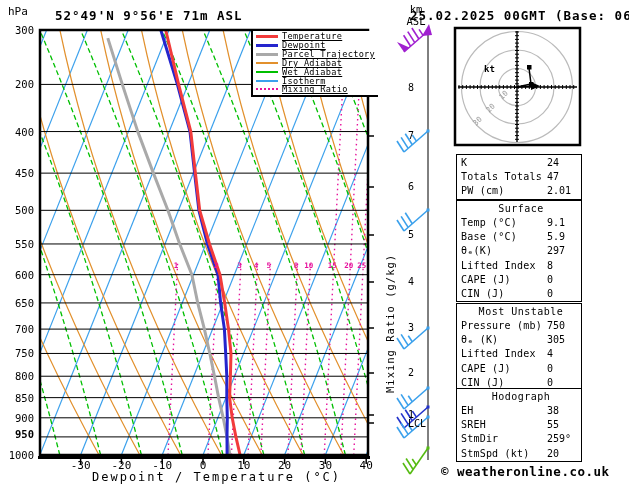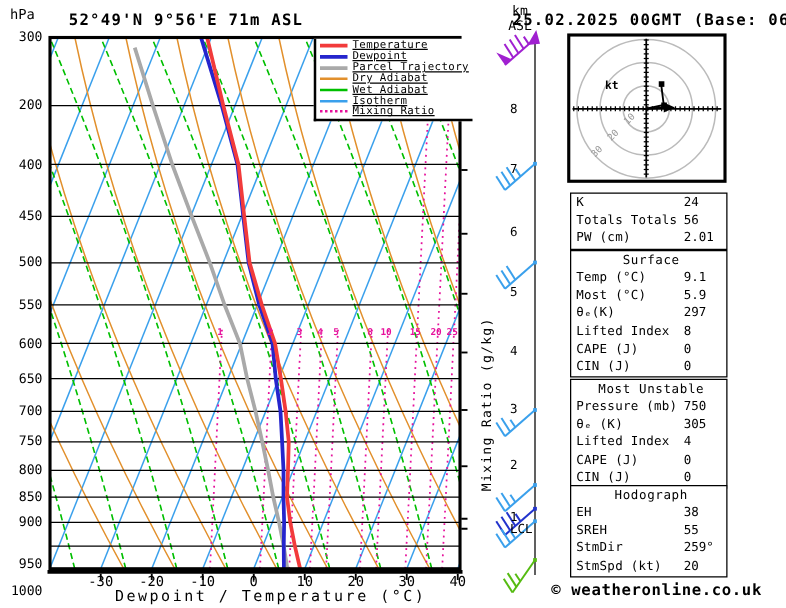--- a/index.html
+++ b/index.html
@@ -289,22 +289,22 @@
       <div class="abs plabel" style="left:4px;top:167.12918316218202px;">450</div>
       <div class="abs plabel" style="left:4px;top:204.32144518939472px;">500</div>
       <div class="abs plabel" style="left:4px;top:237.96593866032137px;">550</div>
       <div class="abs plabel" style="left:4px;top:268.6809547376607px;">600</div>
       <div class="abs plabel" style="left:4px;top:296.93603054641903px;text-align:right;">650</div>
       <div class="abs plabel" style="left:4px;top:323.0961447166829px;">700</div>
       <div class="abs plabel" style="left:4px;top:347.45062835157677px;">750</div>
       <div class="abs plabel" style="left:4px;top:370.2327263131393px;">800</div>
       <div class="abs plabel" style="left:4px;top:391.6332178143409px;">850</div>
       <div class="abs plabel" style="left:4px;top:411.8101378998427px;">900</div>
-      <div class="abs plabel" style="left:4px;top:445px;">950</div>
-      <div class="abs plabel" style="left:4px;top:449.0023999270555px;margin-top:18px;">1000</div>
+      <div class="abs plabel" style="left:4px;top:428px;font-weight:bold;">950</div>
+      <div class="abs plabel" style="left:4px;top:449.0023999270555px;">1000</div>
     </div>
   <div id="tlabels">
       <div class="abs tlabel" style="left:60.599999999999994px;top:459px;">-30</div>
       <div class="abs tlabel" style="left:101.4px;top:459px;">-20</div>
       <div class="abs tlabel" style="left:142.2px;top:459px;">-10</div>
       <div class="abs tlabel" style="left:183px;top:459px;">0</div>
       <div class="abs tlabel" style="left:223.8px;top:459px;">10</div>
       <div class="abs tlabel" style="left:264.6px;top:459px;">20</div>
       <div class="abs tlabel" style="left:305.4px;top:459px;">30</div>
       <div class="abs tlabel" style="left:346.2px;top:459px;">40</div>
@@ -370,35 +370,35 @@
 
   <div class="abs kt" style="left:484px;top:31px;margin-top:33px;">kt</div>
 
   <div id="box-indices" class="abs databox" style="left:456px;top:154px;width:120px;">
       <div class="dbx-row">
         <span class="dbx-label">K</span>
         <span class="dbx-value">24</span>
       </div>
       <div class="dbx-row">
         <span class="dbx-label">Totals Totals</span>
-        <span class="dbx-value">56</span>
+        <span class="dbx-value">47</span>
       </div>
       <div class="dbx-row">
         <span class="dbx-label">PW (cm)</span>
         <span class="dbx-value">2.01</span>
       </div>
     </div>
   <div id="box-surface" class="abs databox" style="left:456px;top:200px;width:120px;">
       <div class="dbx-header">Surface</div>
       <div class="dbx-row">
         <span class="dbx-label">Temp (°C)</span>
         <span class="dbx-value">9.1</span>
       </div>
       <div class="dbx-row">
-        <span class="dbx-label">Most (°C)</span>
+        <span class="dbx-label">Base (°C)</span>
         <span class="dbx-value">5.9</span>
       </div>
       <div class="dbx-row">
         <span class="dbx-label">θₑ(K)</span>
         <span class="dbx-value">297</span>
       </div>
       <div class="dbx-row">
         <span class="dbx-label">Lifted Index</span>
         <span class="dbx-value">8</span>
       </div>

